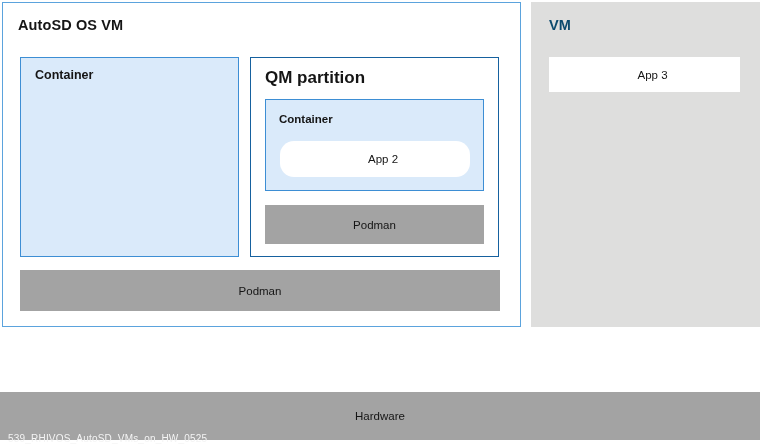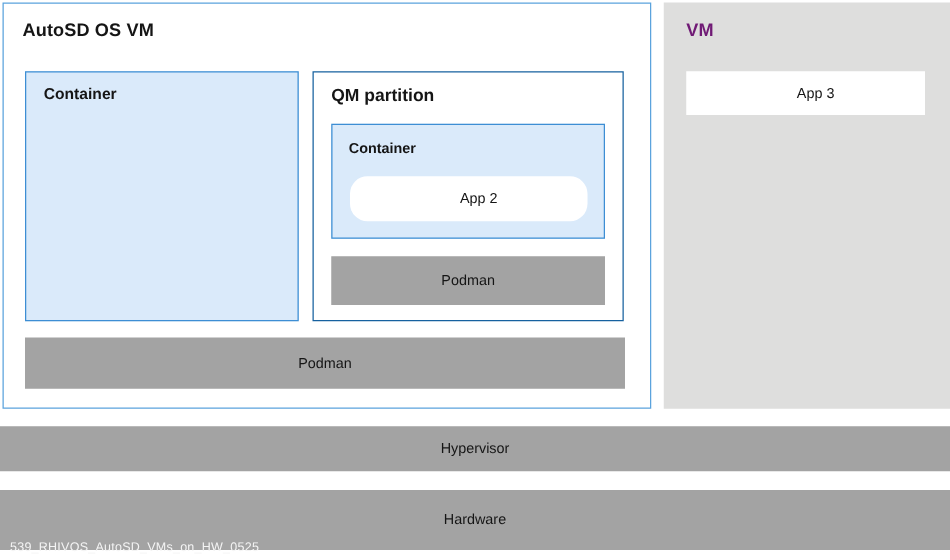--- a/index.html
+++ b/index.html
@@ -77,21 +77,21 @@
     color: #151515;
     letter-spacing: 0.1px;
   }
 
   .vm-title {
     position: absolute;
     left: 549px;
     top: 17px;
     font-size: 14.5px;
     font-weight: bold;
-    color: #701a75;
+    color: #0c4a6e;
     letter-spacing: 0.1px;
   }
 
   .container-left {
     left: 20px;
     top: 57px;
     width: 219px;
     height: 200px;
   }
 
@@ -115,21 +115,21 @@
     left: 250px;
     top: 57px;
     width: 249px;
     height: 200px;
   }
 
   .qm-title {
     position: absolute;
     left: 265px;
     top: 68px;
-    font-size: 14px;
+    font-size: 17px;
     font-weight: bold;
     color: #151515;
   }
 
   .container-nested {
     left: 265px;
     top: 99px;
     width: 219px;
     height: 92px;
   }
@@ -251,23 +251,20 @@
   </div>
 
   <div class="box vm-frame"></div>
 
   <div class="vm-title">VM</div>
 
   <div class="box app-chip app3-chip">
     <span class="chip-label">App 3</span>
   </div>
 
-  <div class="box grey-bar hypervisor-bar">
-    <span class="bar-label">Hypervisor</span>
-  </div>
 
   <div class="box grey-bar hardware-bar">
     <span class="bar-label">Hardware</span>
   </div>
 
   <div class="watermark">539_RHIVOS_AutoSD_VMs_on_HW_0525</div>
 
 </div>
 
 </body></html>

